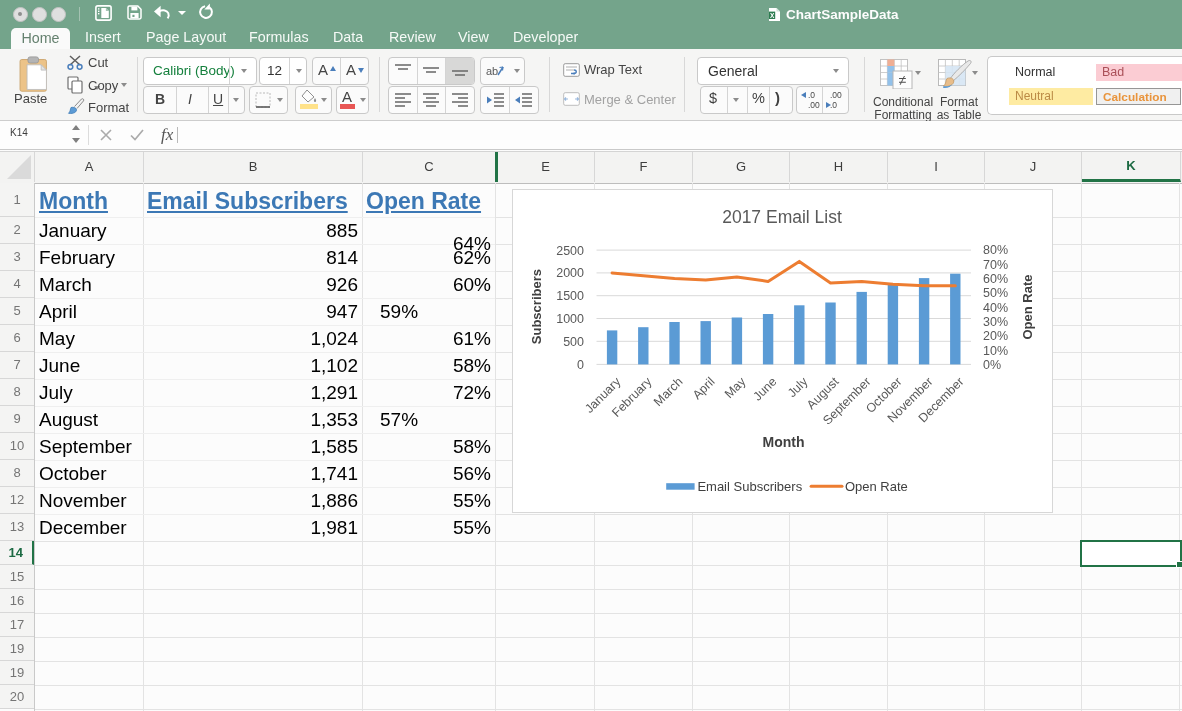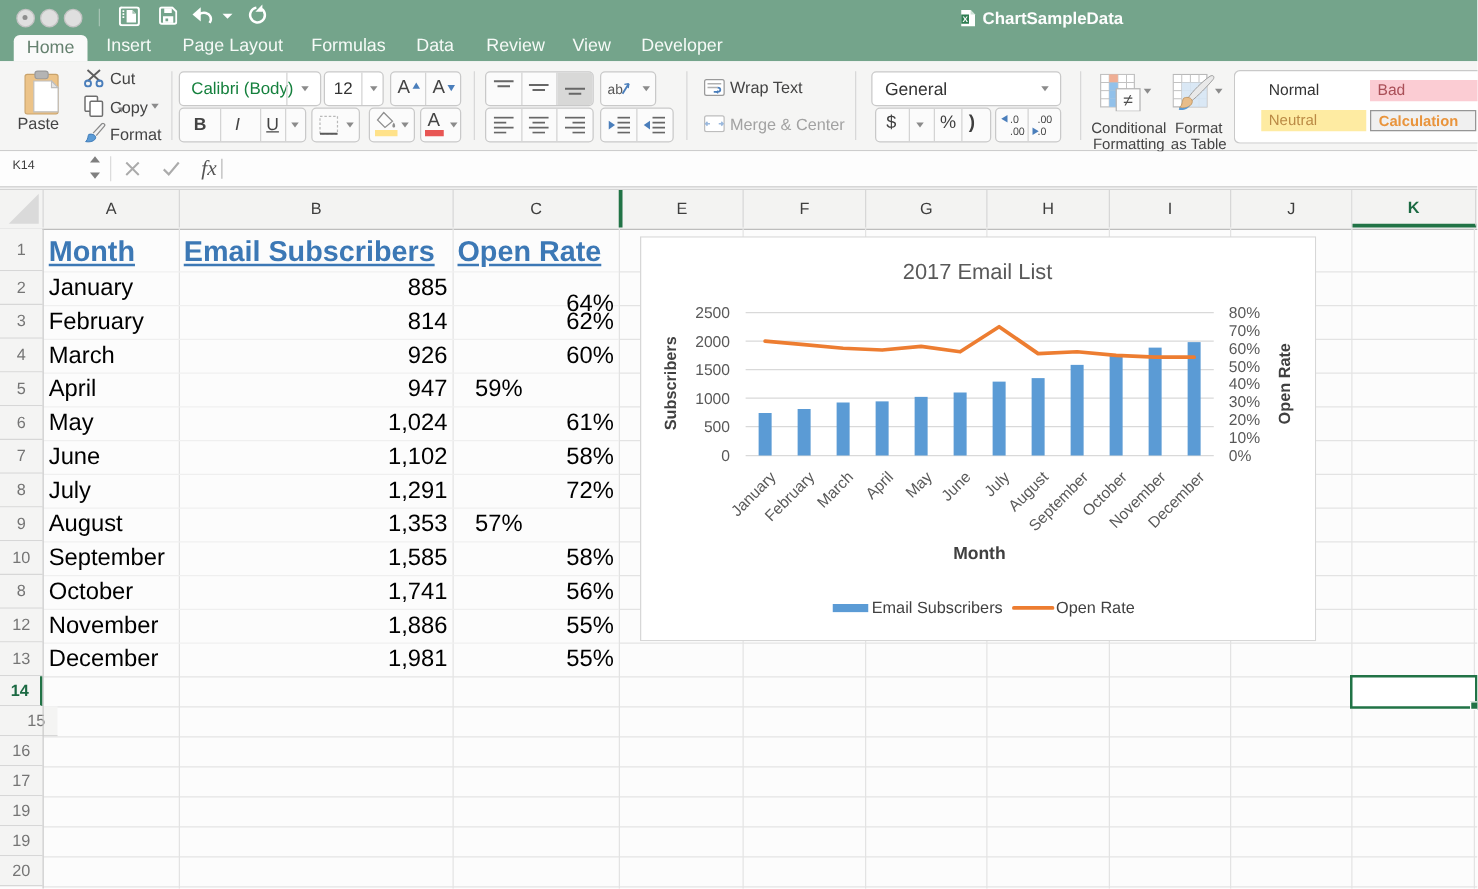--- a/index.html
+++ b/index.html
@@ -375,21 +375,21 @@
   <div class="rh" style="top:115px;height:26px;line-height:26px;">5</div>
   <div class="rh" style="top:142px;height:26px;line-height:26px;">6</div>
   <div class="rh" style="top:169px;height:26px;line-height:26px;">7</div>
   <div class="rh" style="top:196px;height:26px;line-height:26px;">8</div>
   <div class="rh" style="top:223px;height:26px;line-height:26px;">9</div>
   <div class="rh" style="top:250px;height:26px;line-height:26px;">10</div>
   <div class="rh" style="top:277px;height:26px;line-height:26px;">8</div>
   <div class="rh" style="top:304px;height:26px;line-height:26px;">12</div>
   <div class="rh" style="top:331px;height:26px;line-height:26px;">13</div>
   <div class="rh" style="top:358px;height:23px;line-height:23px;background:#f4f4f3;color:#1c6a43;font-weight:bold;border-right:2.5px solid #217346;width:31.5px;">14</div>
-  <div class="rh" style="top:382px;height:23px;line-height:23px;padding-left:12px;">15</div>
+  <div class="rh" style="top:382px;height:23px;line-height:23px;">15</div>
   <div class="rh" style="top:406px;height:23px;line-height:23px;">16</div>
   <div class="rh" style="top:430px;height:23px;line-height:23px;">17</div>
   <div class="rh" style="top:454px;height:23px;line-height:23px;">19</div>
   <div class="rh" style="top:478px;height:23px;line-height:23px;">19</div>
   <div class="rh" style="top:502px;height:23px;line-height:23px;">20</div>
   <div class="ab" style="left:34px;top:0;width:1px;height:528px;background:#c9c9c9;"></div>
 
   <div class="cell" style="left:39px;top:5px;font-size:23px;font-weight:bold;color:#3c78b5;text-decoration:underline;">Month</div>
   <div class="cell" style="left:147px;top:5px;font-size:23px;font-weight:bold;color:#3c78b5;text-decoration:underline;">Email Subscribers</div>
   <div class="cell" style="left:366px;top:5px;font-size:23px;font-weight:bold;color:#3c78b5;text-decoration:underline;">Open Rate</div>

